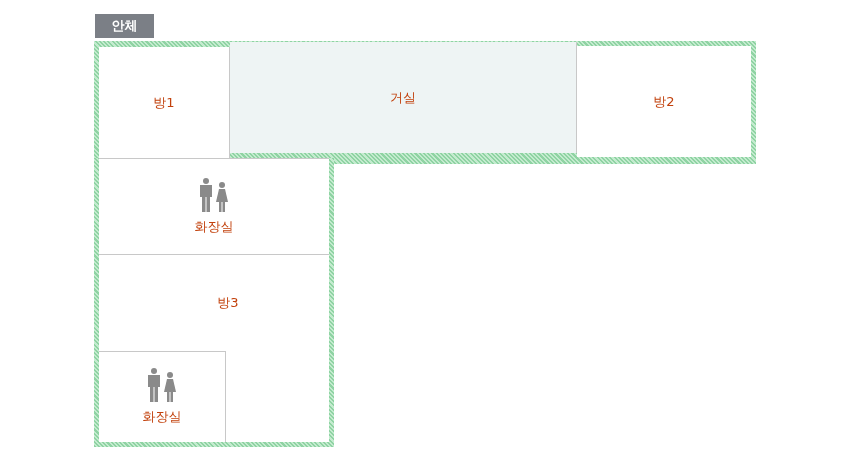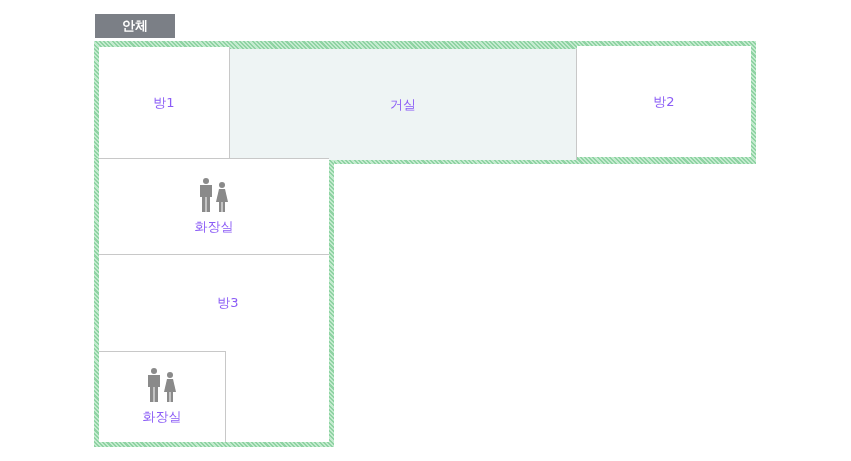--- a/index.html
+++ b/index.html
@@ -1,42 +1,42 @@
 <!DOCTYPE html>
 <html><head>
 <meta charset="utf-8">
 <style>
   html, body { margin:0; padding:0; background:#ffffff; }
   body { width:851px; height:461px; position:relative; overflow:hidden;
          font-family:"DejaVu Sans", "Liberation Sans", sans-serif; color:#333; }
-  .badge { position:absolute; left:95px; top:14px; width:80px; height:24px;
+  .badge { position:absolute; left:95px; top:14px; width:59px; height:24px;
            background:#7b7f86; color:#fff; font-size:13px; font-weight:bold;
            display:flex; align-items:center; justify-content:center; }
   .hatch { position:absolute;
            background: repeating-linear-gradient(45deg, #8fd3a3 0px, #8fd3a3 1.5px, #c4ebcf 1.5px, #c4ebcf 3px); }
   .room { position:absolute; background:#fff; box-sizing:border-box;
           display:flex; flex-direction:column; align-items:center; justify-content:center;
-          font-size:13px; color:#8b5cf6; }
+          font-size:13px; color:#c2410c; }
   .living { background:#eef4f4; }
   .icon { display:flex; align-items:flex-end; gap:4px; margin-bottom:6px; }
 </style>
 </head>
 <body>
 
 <div class="badge">안체</div>
 
 <div>
 
   <div class="hatch" style="left:94px;top:41px;width:662px;height:123px;"></div>
   <div class="hatch" style="left:94px;top:158px;width:240px;height:289px;"></div>
 
   <div class="room" style="left:99px;top:47px;width:131px;height:111px;border-right:1px solid #c8c8c8;">
     <span>방1</span>
   </div>
-  <div class="room living" style="left:230px;top:49px;width:347px;height:111px;border-right:1px solid #c8c8c8;">
+  <div class="room living" style="left:230px;top:42px;width:347px;height:111px;border-right:1px solid #c8c8c8;">
     <span>거실</span>
   </div>
   <div class="room" style="left:577px;top:46px;width:174px;height:111px;">
     <span>방2</span>
   </div>
 
   <div class="room" style="left:99px;top:158px;width:230px;height:97px;border-top:1px solid #c8c8c8;border-bottom:1px solid #c8c8c8;">
     <div class="icon">
       <svg width="12" height="34" viewBox="0 0 12 34">
           <circle cx="6" cy="3" r="3" fill="#8a8a8a"></circle>

